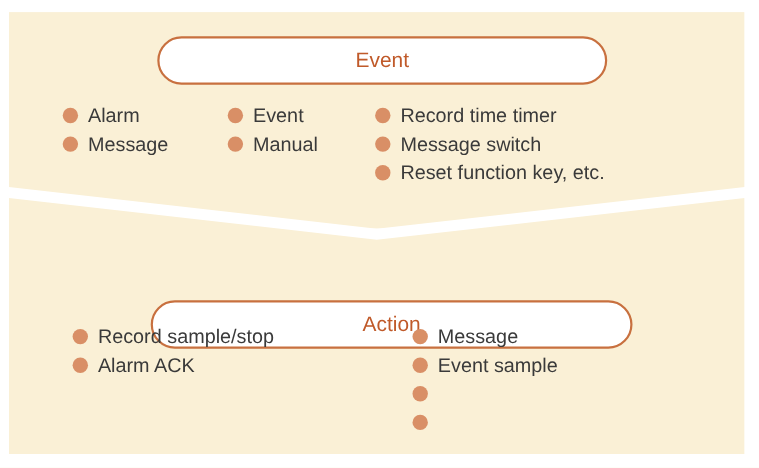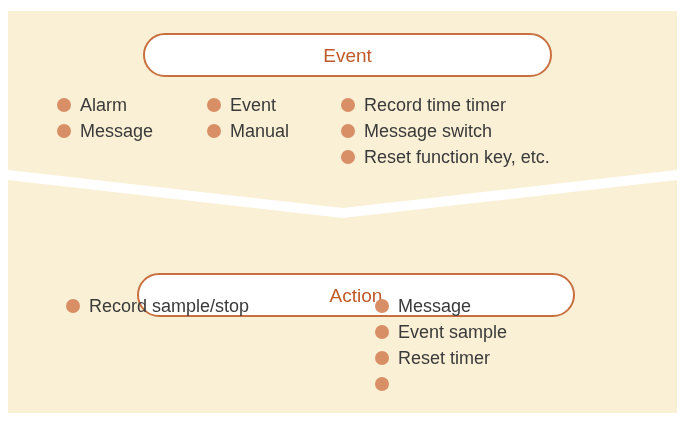--- a/index.html
+++ b/index.html
@@ -126,31 +126,34 @@
 
   <div class="titlebox action-box">
     <span class="titletext">Action</span>
   </div>
 
   <div class="col ac-col1">
       <div class="item">
         <span class="bullet"></span>
         <span class="label">Record sample/stop</span>
       </div>
+      <div class="item">
+        <span class="bullet"></span>
+        <span class="label">Alarm ACK</span>
+      </div>
     </div>
   <div class="col ac-col2">
       <div class="item">
         <span class="bullet"></span>
         <span class="label">Message</span>
       </div>
       <div class="item">
         <span class="bullet"></span>
         <span class="label">Event sample</span>
       </div>
       <div class="item">
         <span class="bullet"></span>
-        <span class="label">Reset timer</span>
       </div>
       <div class="item">
         <span class="bullet"></span>
       </div>
     </div>
 </div>
 
 </body></html>

